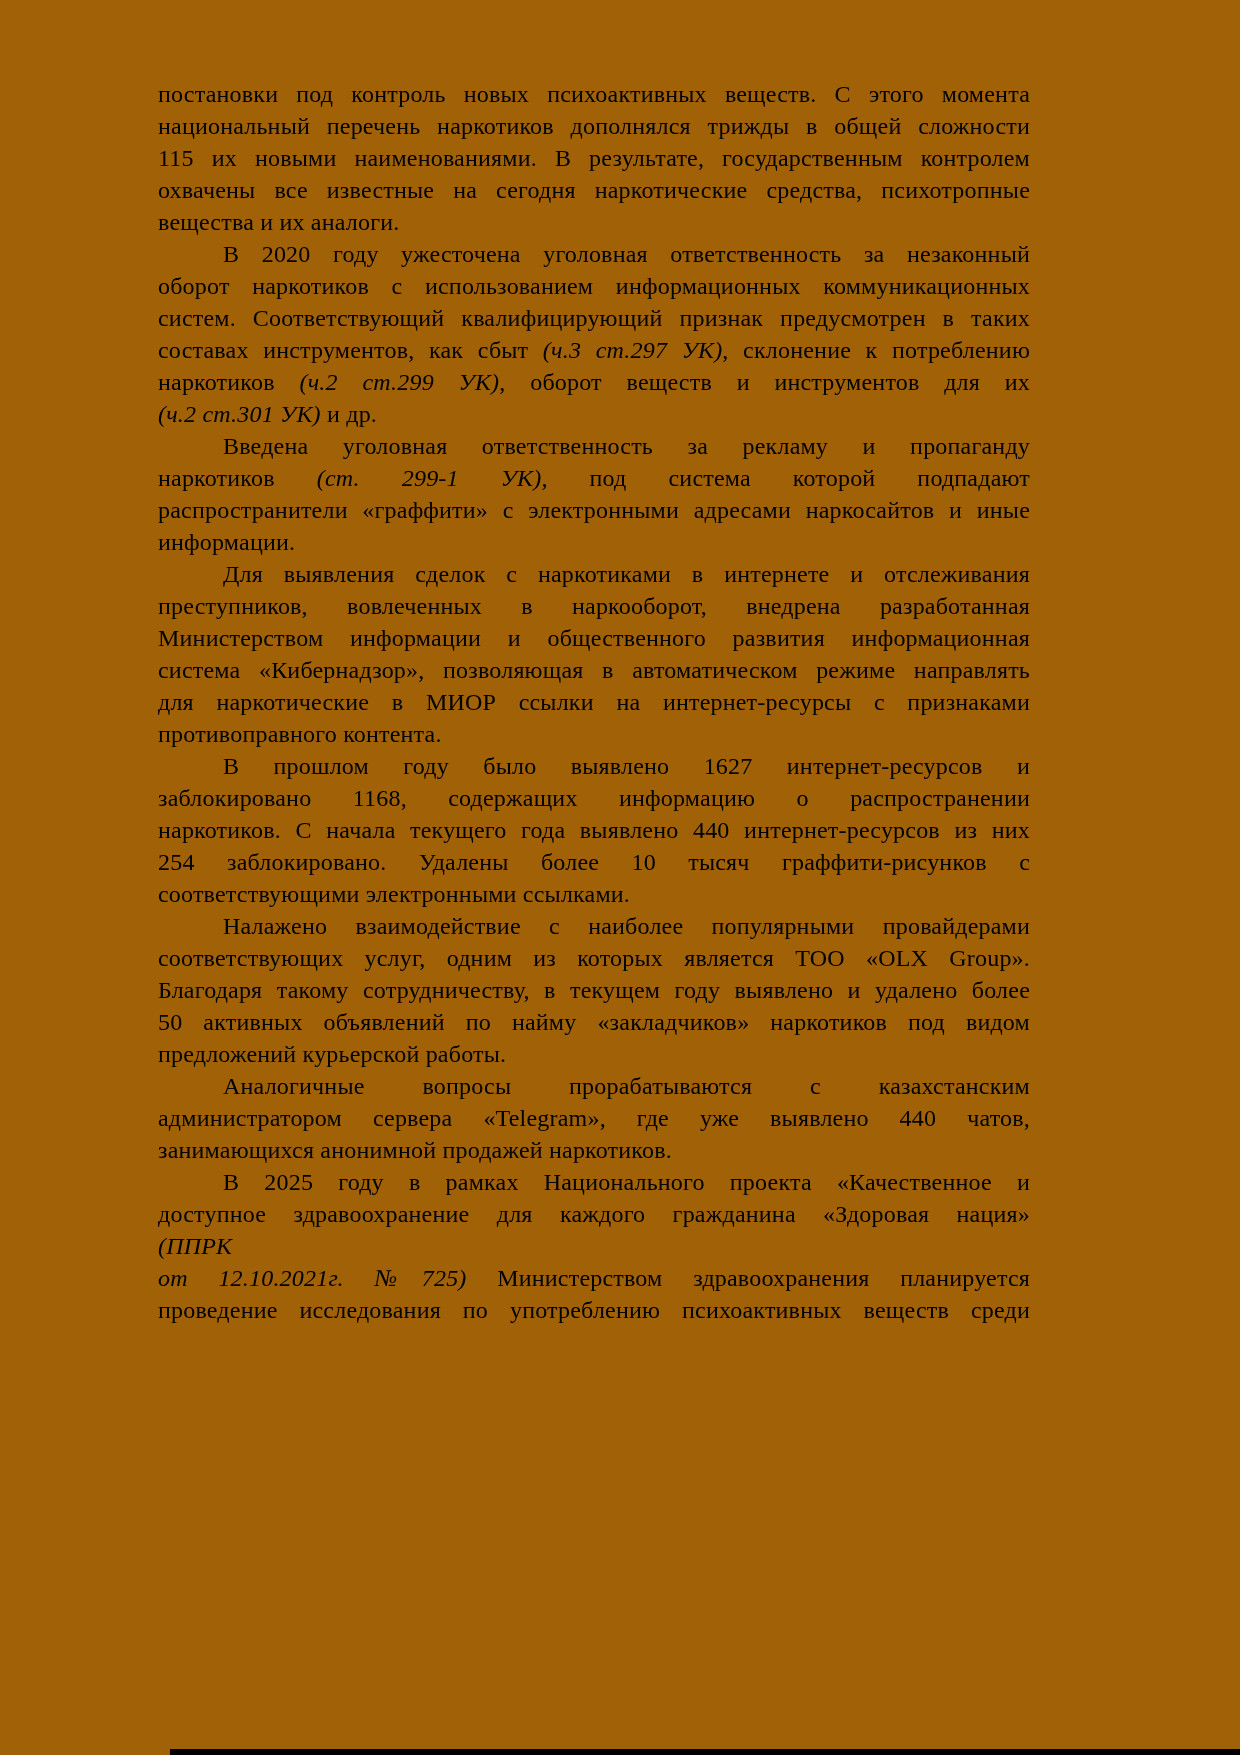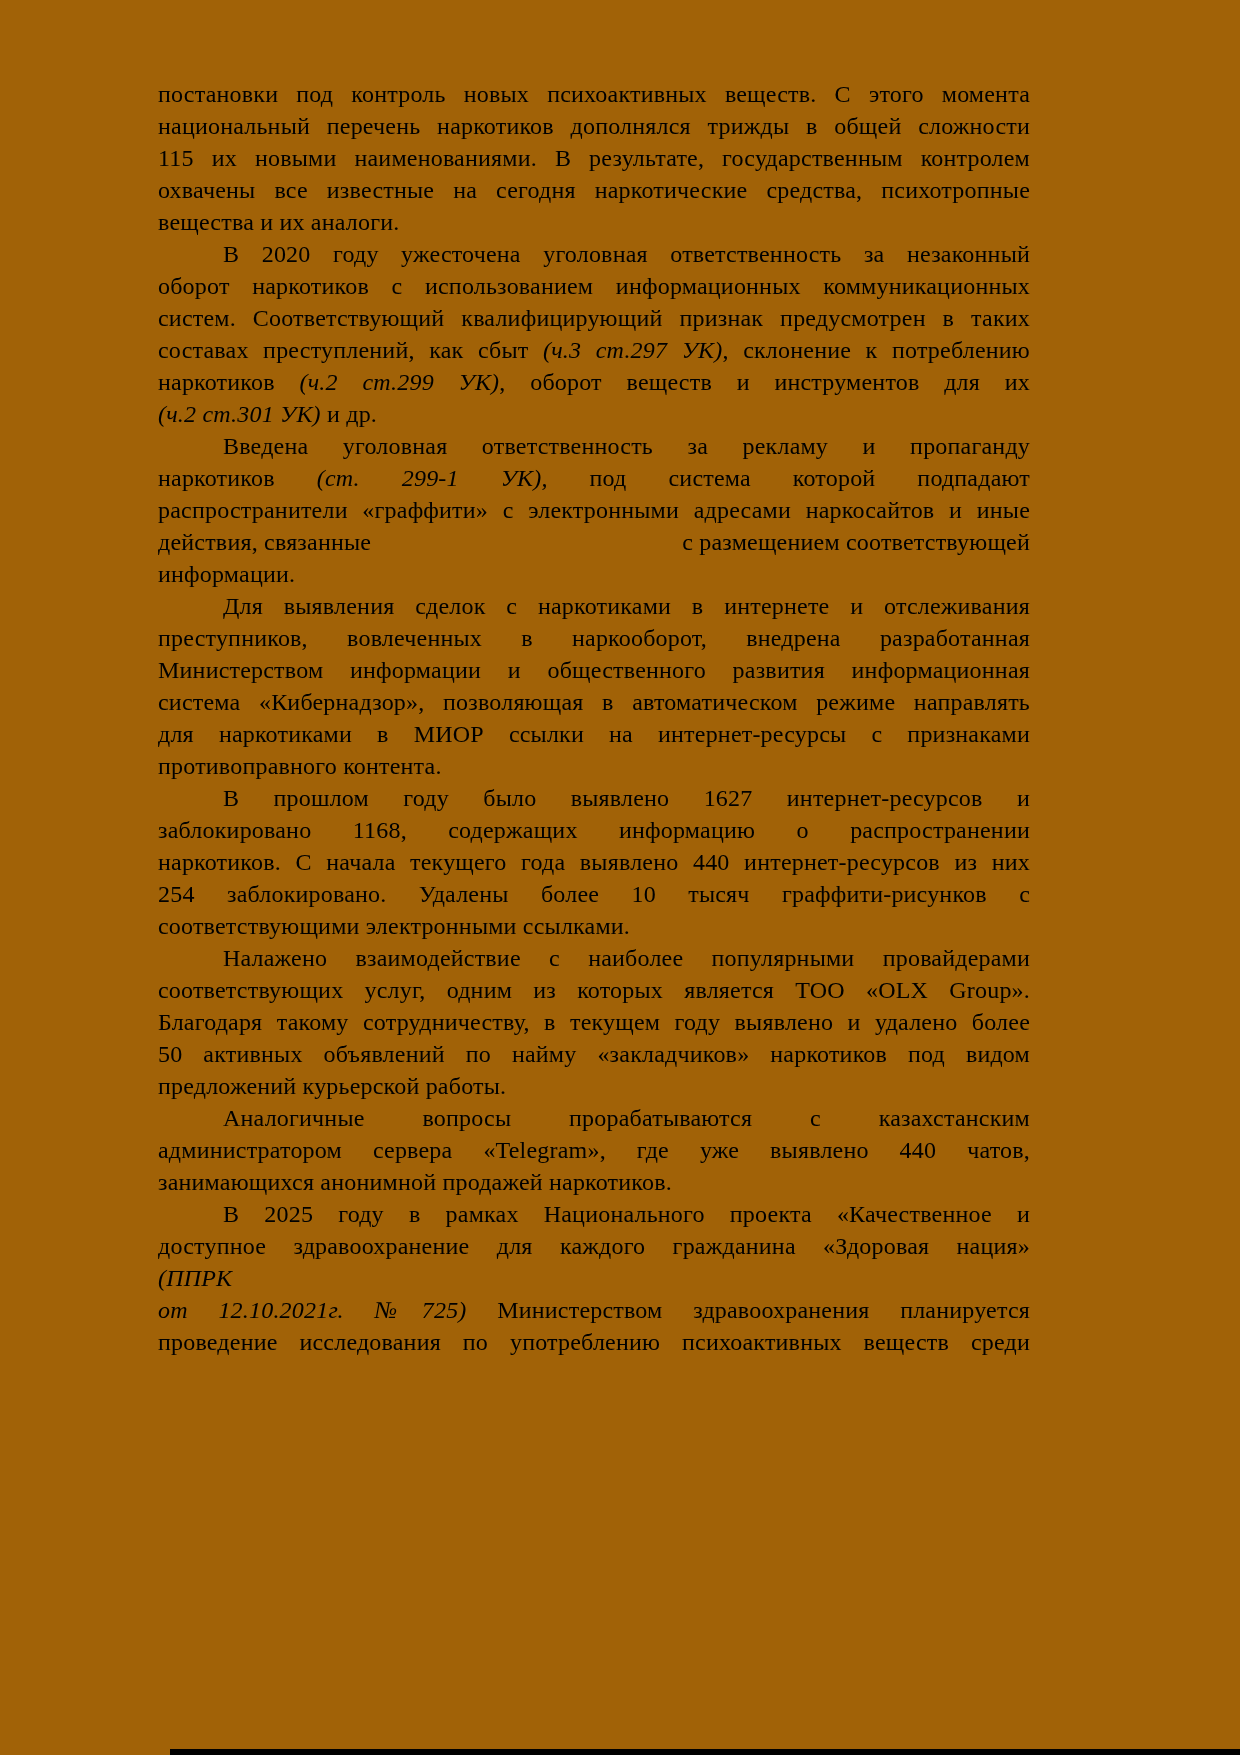--- a/index.html
+++ b/index.html
@@ -53,40 +53,36 @@
         <div class="line justify"><span>постановки под контроль новых психоактивных веществ. С этого момента</span></div>
         <div class="line justify"><span>национальный перечень наркотиков дополнялся трижды в общей сложности</span></div>
         <div class="line justify"><span>115 их новыми наименованиями. В результате, государственным контролем</span></div>
         <div class="line justify"><span>охвачены все известные на сегодня наркотические средства, психотропные</span></div>
         <div class="line left"><span>вещества и их аналоги.</span></div>
       </div>
       <div class="para gap-before">
         <div class="line justify indent"><span>В 2020 году ужесточена уголовная ответственность за незаконный</span></div>
         <div class="line justify"><span>оборот наркотиков с использованием информационных коммуникационных</span></div>
         <div class="line justify"><span>систем. Соответствующий квалифицирующий признак предусмотрен в таких</span></div>
-        <div class="line justify"><span>составах преступлений, как сбыт </span><span class="it">(ч.3 ст.297 УК)</span><span>, склонение к потреблению</span></div>
+        <div class="line justify"><span>составах инструментов, как сбыт </span><span class="it">(ч.3 ст.297 УК)</span><span>, склонение к потреблению</span></div>
         <div class="line justify"><span>наркотиков </span><span class="it">(ч.2 ст.299 УК)</span><span>, оборот веществ и инструментов для их</span></div>
         <div class="line left"><span class="it">(ч.2 ст.301 УК)</span><span> и др.</span></div>
       </div>
       <div class="para">
         <div class="line justify indent"><span>Введена уголовная ответственность за рекламу и пропаганду</span></div>
         <div class="line justify"><span>наркотиков </span><span class="it">(ст. 299-1 УК),</span><span> под система которой подпадают</span></div>
         <div class="line justify"><span>распространители «граффити» с электронными адресами наркосайтов и иные</span></div>
-        <div class="line split">
-          <span>действия, связанные</span>
-          <span>с размещением соответствующей</span>
-        </div>
         <div class="line left"><span>информации.</span></div>
       </div>
       <div class="para gap-before">
         <div class="line justify indent"><span>Для выявления сделок с наркотиками в интернете и отслеживания</span></div>
         <div class="line justify"><span>преступников, вовлеченных в наркооборот, внедрена разработанная</span></div>
         <div class="line justify"><span>Министерством информации и общественного развития информационная</span></div>
         <div class="line justify"><span>система «Кибернадзор», позволяющая в автоматическом режиме направлять</span></div>
-        <div class="line justify"><span>для наркотиками в МИОР ссылки на интернет-ресурсы с признаками</span></div>
+        <div class="line justify"><span>для наркотические в МИОР ссылки на интернет-ресурсы с признаками</span></div>
         <div class="line left"><span>противоправного контента.</span></div>
       </div>
       <div class="para gap-before">
         <div class="line justify indent"><span>В прошлом году было выявлено 1627 интернет-ресурсов и</span></div>
         <div class="line justify"><span>заблокировано 1168, содержащих информацию о распространении</span></div>
         <div class="line justify"><span>наркотиков. С начала текущего года выявлено 440 интернет-ресурсов из них</span></div>
         <div class="line justify"><span>254 заблокировано. Удалены более 10 тысяч граффити-рисунков с</span></div>
         <div class="line left"><span>соответствующими электронными ссылками.</span></div>
       </div>
       <div class="para gap-before">

